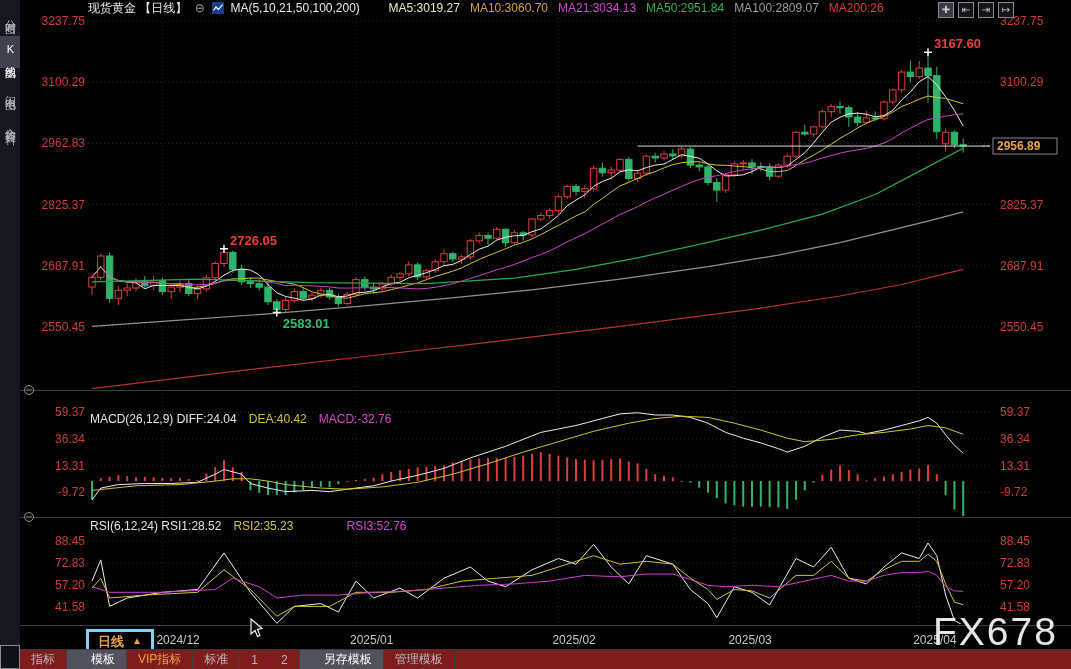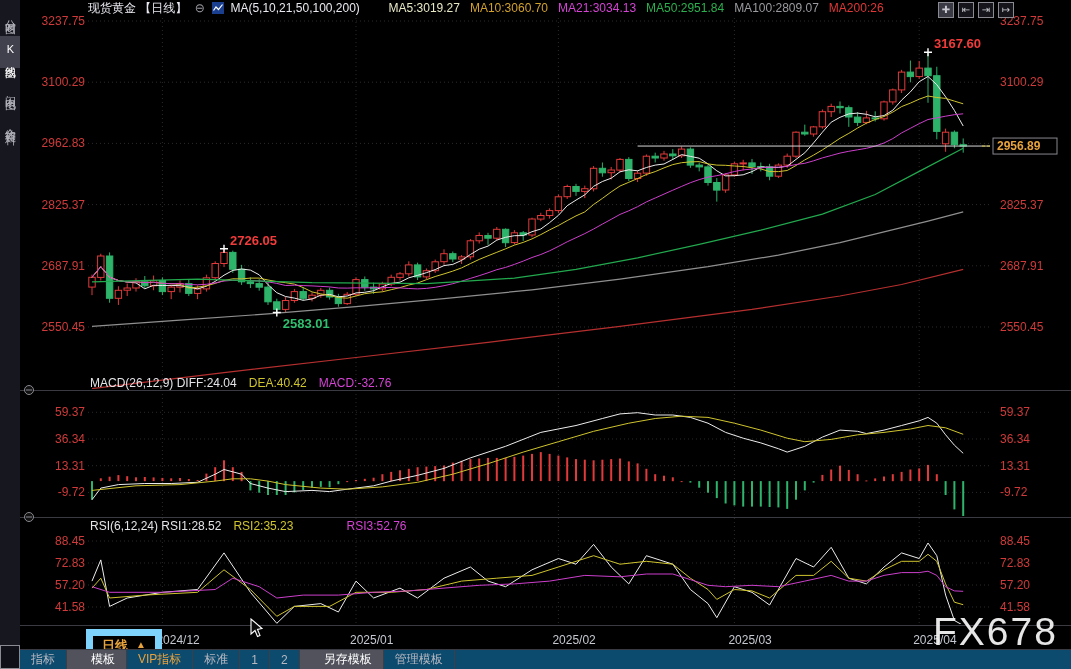--- a/index.html
+++ b/index.html
@@ -21,26 +21,26 @@
   .chart-ic{display:inline-block;vertical-align:-2px;margin-right:3px;}
   .mavals span{margin-right:10px;}
   .top-icons{position:absolute;left:938px;top:2px;display:flex;gap:4px;z-index:6;}
   .tbico{width:14px;height:14px;border:1px solid #8a8a92;color:#c8c8d0;font-size:10px;
          display:flex;align-items:center;justify-content:center;background:#15151b;line-height:1;}
   .tbico.first{background:#3a3a44;}
   
   .pane-head{position:absolute;left:90px;font-size:12px;white-space:nowrap;z-index:6;color:#e4e4e8;}
   .pane-head span{margin-right:12px;}
   
-  .tf-box{position:absolute;left:86px;top:629px;height:18px;border:7px solid #7dd3fc;
+  .tf-box{position:absolute;left:86px;top:629px;height:18px;border:3px solid #7dd3fc;
           background:#000;color:#e8a33d;font-weight:bold;font-size:13px;display:flex;
           align-items:center;gap:8px;padding:0 9px;z-index:6;line-height:1;}
   .tf-box .arr{font-size:10px;}
   
-  .toolbar{position:absolute;left:20px;right:0;bottom:0;height:19px;background:#0c4a6e;
+  .toolbar{position:absolute;left:20px;right:0;bottom:0;height:19px;background:#7f1d1d;
            border-top:1px solid #3a3a42;display:flex;align-items:stretch;font-size:12px;
            color:#b8b8c0;z-index:6;text-align:right;}
   .tb-tab{display:flex;align-items:center;padding:0 11px;border-right:1px solid #3e3e46;cursor:default;}
   .tb-tab.selected{background:#52525c;color:#fff;padding-left:24px;}
   .tb-tab.vip{color:#e8a33d;}
   .corner-box{position:absolute;left:0;top:645px;width:18px;height:22px;border:1px solid #8a8a92;
               background:#101018;z-index:7;}
   .watermark{position:absolute;left:933px;top:610px;font-size:39px;letter-spacing:2px;
              color:rgba(242,242,242,.95);z-index:8;}
   .cursor{position:absolute;left:250px;top:618px;z-index:9;}
@@ -493,21 +493,21 @@
     <span class="mavals" id="mavals"><span style="color: rgb(233, 233, 198); margin-left: 16px;">MA5:3019.27</span><span style="color: rgb(210, 161, 44);">MA10:3060.70</span><span style="color: rgb(212, 67, 212);">MA21:3034.13</span><span style="color: rgb(43, 176, 78);">MA50:2951.84</span><span style="color: rgb(154, 154, 160);">MA100:2809.07</span><span style="color: rgb(224, 54, 54);">MA200:26</span></span>
   </header>
 
   <div class="top-icons" id="topicons">
       <div class="tbico first">✚</div>
       <div class="tbico">⇤</div>
       <div class="tbico">⇥</div>
       <div class="tbico">↦</div>
     </div>
 
-  <div class="pane-head" id="macd-head" style="top:376px;"><span style="color: rgb(228, 228, 232);">MACD(26,12,9) DIFF:24.04</span><span style="color: rgb(207, 196, 46);">DEA:40.42</span><span style="color: rgb(212, 67, 212);">MACD:-32.76</span></div>
+  <div class="pane-head" id="macd-head" style="top:412px;"><span style="color: rgb(228, 228, 232);">MACD(26,12,9) DIFF:24.04</span><span style="color: rgb(207, 196, 46);">DEA:40.42</span><span style="color: rgb(212, 67, 212);">MACD:-32.76</span></div>
   <div class="pane-head" id="rsi-head" style="top:519px;"><span style="color: rgb(228, 228, 232); margin-top: 32px;">RSI(6,12,24) RSI1:28.52</span><span style="color: rgb(207, 196, 46);">RSI2:35.23</span><span style="color: rgb(212, 67, 212); padding-left: 41px;">RSI3:52.76</span></div>
 
   <div class="tf-box">
     <span>日线</span>
     <span class="arr">▲</span>
   </div>
 
   <div class="corner-box"></div>
   <nav class="toolbar" id="toolbar">
       <div class="tb-tab ">指标</div>

